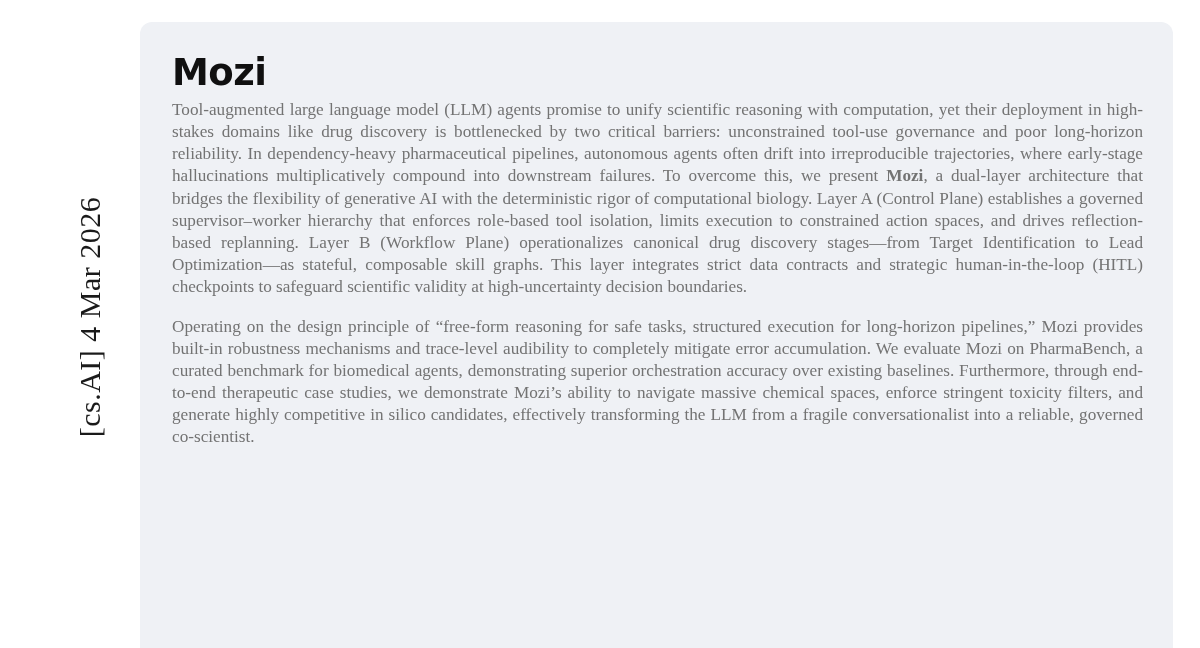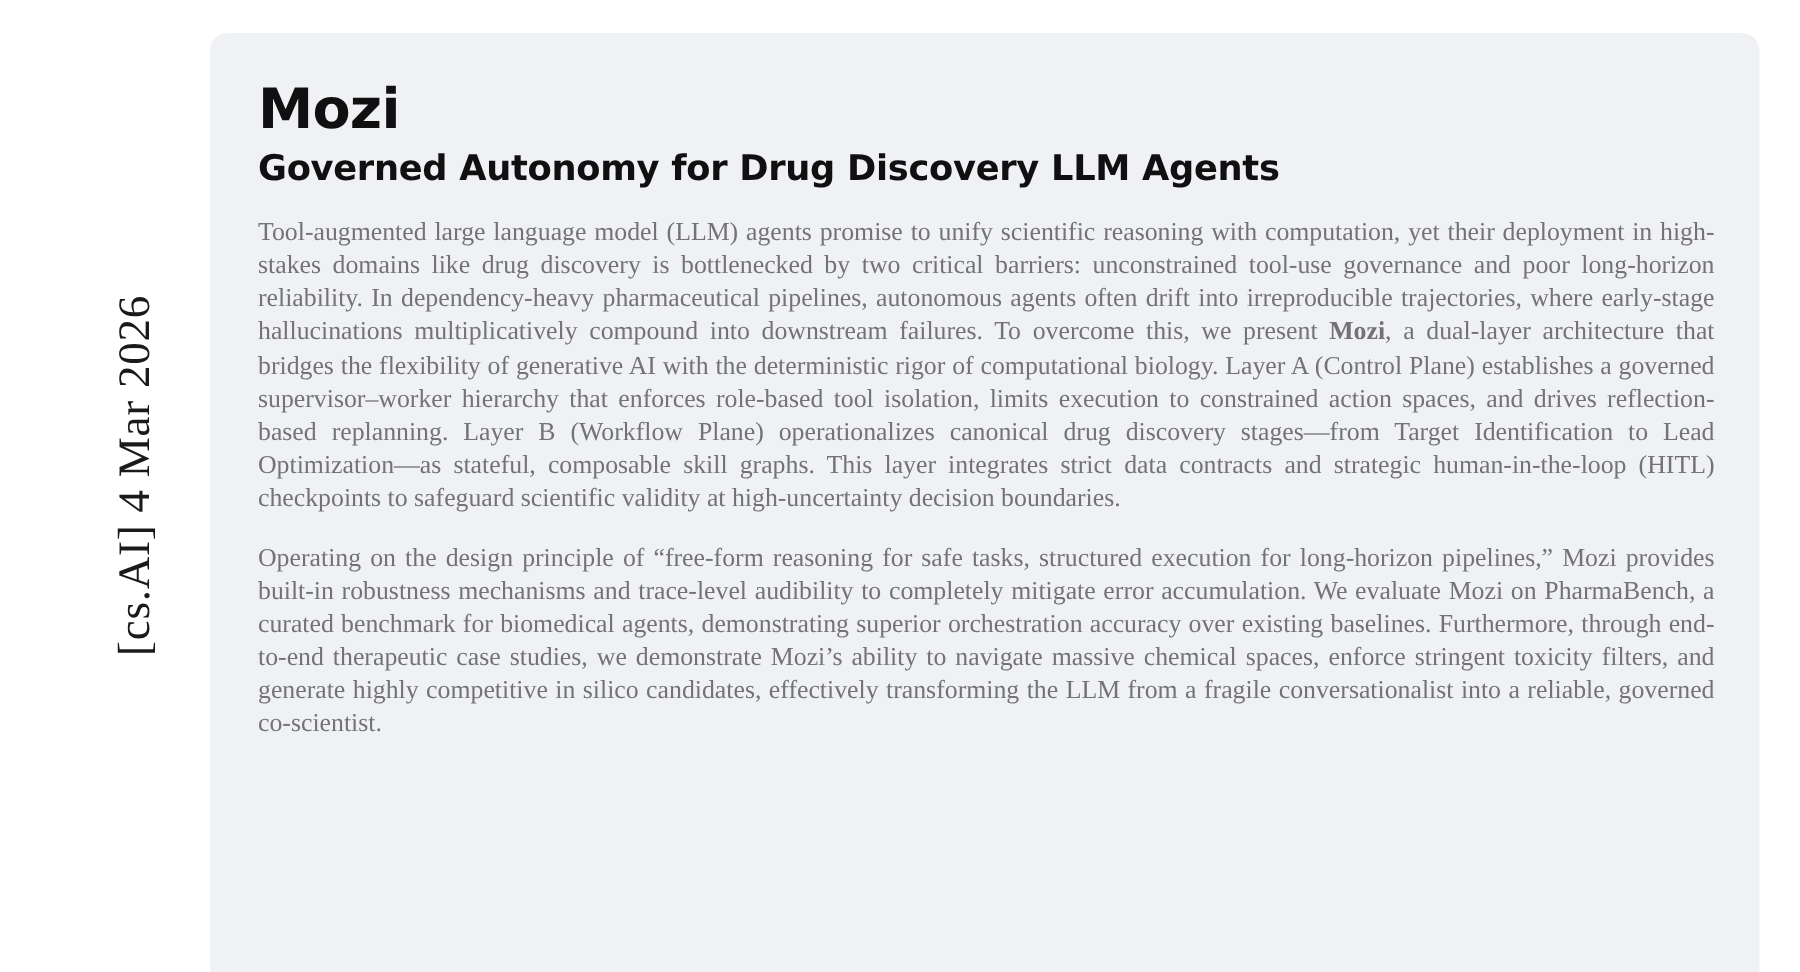--- a/index.html
+++ b/index.html
@@ -110,21 +110,20 @@
 <body>
 
 <div class="arxiv-stamp">
   <div class="vtext">[cs.AI]  4 Mar 2026</div>
 </div>
 
 <div class="page">
 
   <h1 class="title">Mozi</h1>
 
-  <h2 class="subtitle">Governed Autonomy for Drug Discovery LLM Agents</h2>
 
 
 
   <div class="abstract">
     <p><span class="para-body">Tool-augmented large language model (LLM) agents promise to unify scientific reasoning with computation, yet their deployment in high-stakes domains like drug discovery is bottlenecked by two critical barriers: unconstrained tool-use governance and poor long-horizon reliability. In dependency-heavy pharmaceutical pipelines, autonomous agents often drift into irreproducible trajectories, where early-stage hallucinations multiplicatively compound into downstream failures. To overcome this, we present </span><b>Mozi</b><span class="para-body">, a dual-layer architecture that bridges the flexibility of generative AI with the deterministic rigor of computational biology. Layer A (Control Plane) establishes a governed supervisor–worker hierarchy that enforces role-based tool isolation, limits execution to constrained action spaces, and drives reflection-based replanning. Layer B (Workflow Plane) operationalizes canonical drug discovery stages—from Target Identification to Lead Optimization—as stateful, composable skill graphs. This layer integrates strict data contracts and strategic human-in-the-loop (HITL) checkpoints to safeguard scientific validity at high-uncertainty decision boundaries.</span></p>
     <p>Operating on the design principle of “free-form reasoning for safe tasks, structured execution for long-horizon pipelines,” Mozi provides built-in robustness mechanisms and trace-level audibility to completely mitigate error accumulation. We evaluate Mozi on PharmaBench, a curated benchmark for biomedical agents, demonstrating superior orchestration accuracy over existing baselines. Furthermore, through end-to-end therapeutic case studies, we demonstrate Mozi’s ability to navigate massive chemical spaces, enforce stringent toxicity filters, and generate highly competitive in silico candidates, effectively transforming the LLM from a fragile conversationalist into a reliable, governed co-scientist.</p>
   </div>
 
 </div>
 

